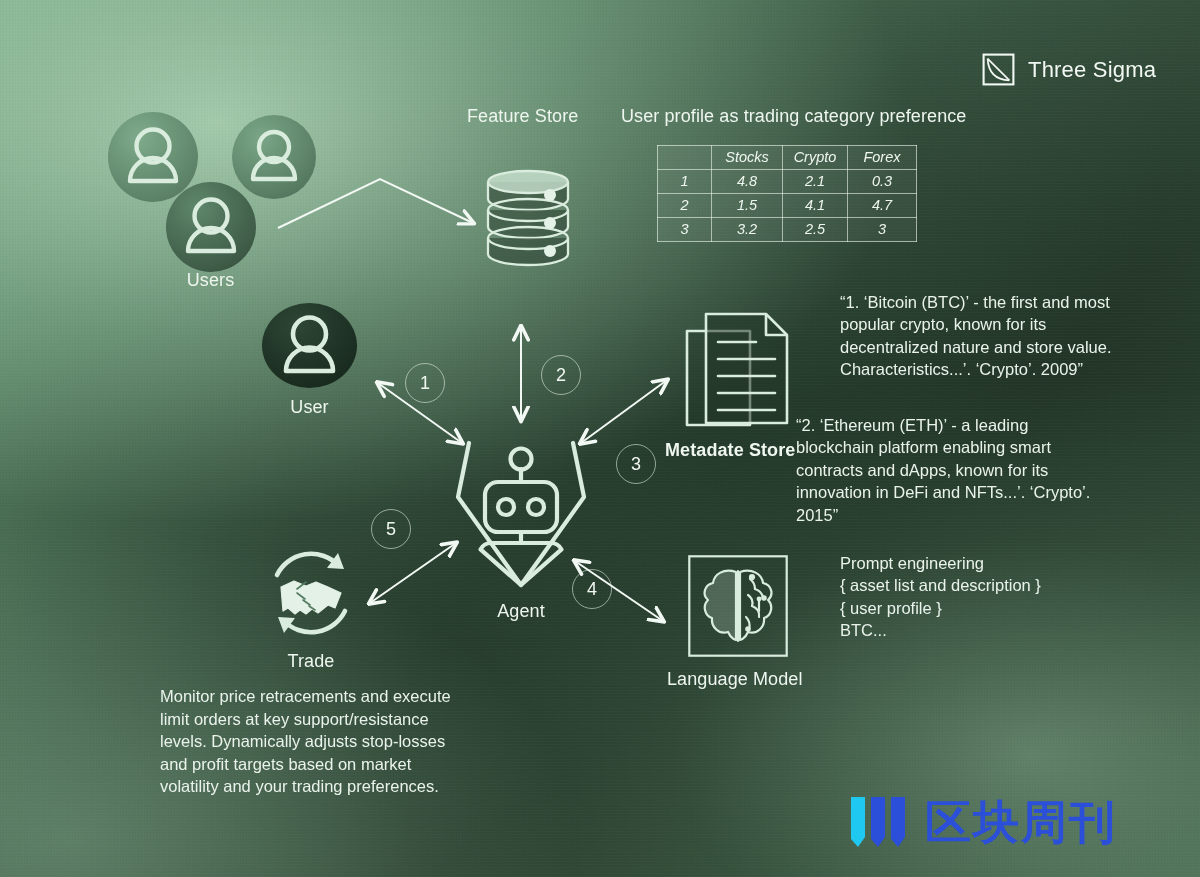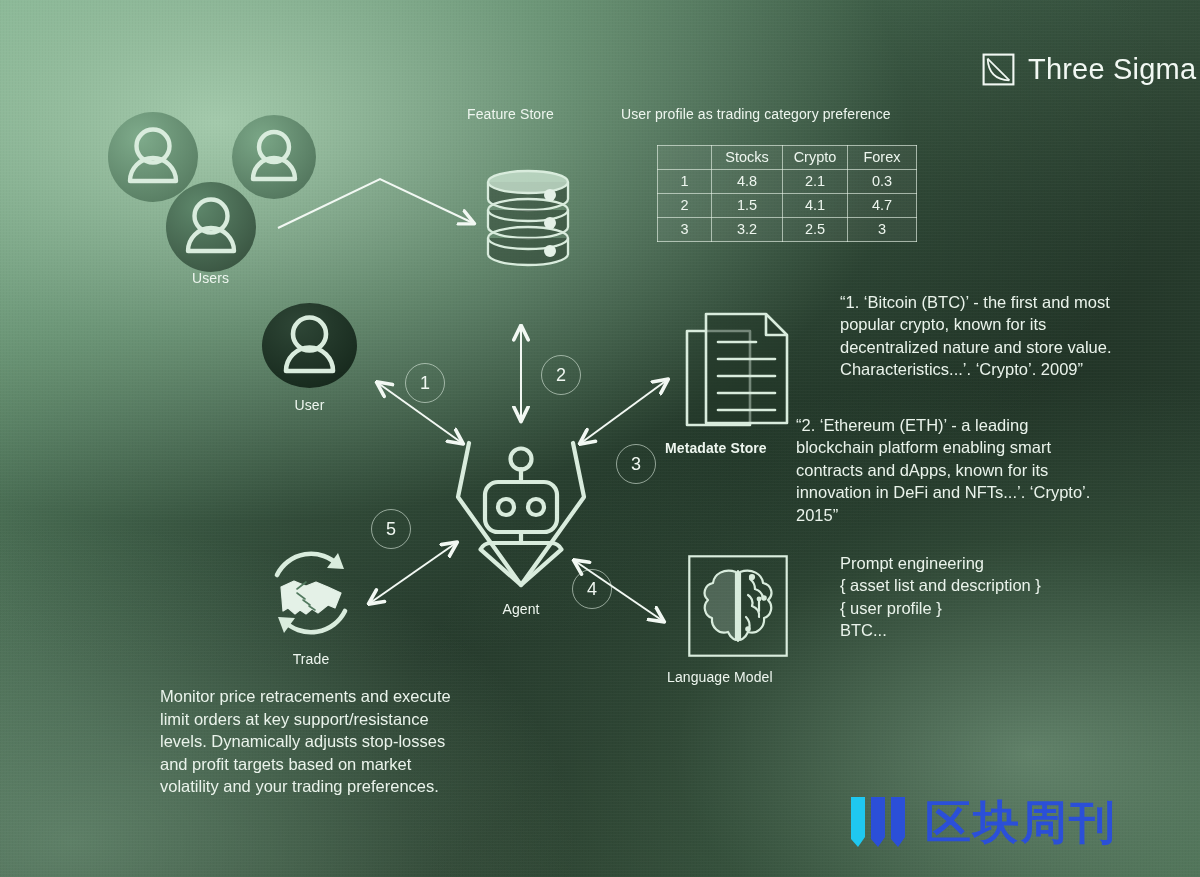--- a/index.html
+++ b/index.html
@@ -16,46 +16,47 @@
       radial-gradient(85% 70% at 86% 86%, rgba(150,192,160,.50) 0%, rgba(90,132,100,.22) 35%, rgba(40,62,46,0) 62%),
       radial-gradient(70% 60% at 6% 96%, rgba(150,192,160,.40) 0%, rgba(40,62,46,0) 60%),
       radial-gradient(95% 85% at 62% 52%, rgba(26,44,32,.92) 0%, rgba(33,52,39,.70) 40%, rgba(45,68,52,.25) 68%, rgba(60,88,66,0) 88%),
       linear-gradient(140deg,#7fae8c 0%, #5d8a69 20%, #3c5a45 45%, #2b402f 66%, #35503b 84%, #4a6e52 100%);
   }
   .noise{position:absolute;inset:0;opacity:.035;
     background-image:repeating-linear-gradient(0deg, rgba(255,255,255,.5) 0 1px, transparent 1px 3px),
                      repeating-linear-gradient(90deg, rgba(0,0,0,.5) 0 1px, transparent 1px 3px);
     pointer-events:none;}
   .abs{position:absolute;}
-  .lbl{color:#eef6ef;font-size:14px;letter-spacing:.1px;white-space:nowrap;}
+  .lbl{color:#eef6ef;font-size:18px;letter-spacing:.1px;white-space:nowrap;}
   .body-text{color:#eaf3eb;font-size:16.5px;line-height:22.4px;}
   svg{display:block;overflow:visible;}
 
   
   table.profile{
     border-collapse:collapse;
     font-size:14.5px;color:#eef6ef;
     background:rgba(255,255,255,.055);
   }
   table.profile th, table.profile td{
     border:1px solid rgba(232,243,233,.62);
     padding:3px 0;
     text-align:center;
     font-weight:400;
     line-height:17px;
+    font-style:italic;
   }
   table.profile th{font-weight:400;}
   table.profile .c0{width:53px;}
   table.profile .c1{width:70px;}
   table.profile .c2{width:64px;}
   table.profile .c3{width:68px;}
 
   
   .logo-wrap{display:flex;align-items:center;gap:13px;}
-  .logo-text{color:#f2f8f3;font-size:29px;letter-spacing:.2px;}
+  .logo-text{color:#f2f8f3;font-size:22px;letter-spacing:.2px;}
 
   
   .wm-wrap{display:flex;align-items:center;gap:14px;}
   .wm-text{font-size:46px;font-weight:bold;color:#2b4fd8;letter-spacing:2px;
     font-family:"DejaVu Sans", sans-serif;line-height:1;}
   .num-circle{
     width:38px;height:38px;border-radius:50%;
     border:1.4px solid rgba(226,240,228,.58);
     display:flex;align-items:center;justify-content:center;
     color:#f0f7f1;font-size:18px;

